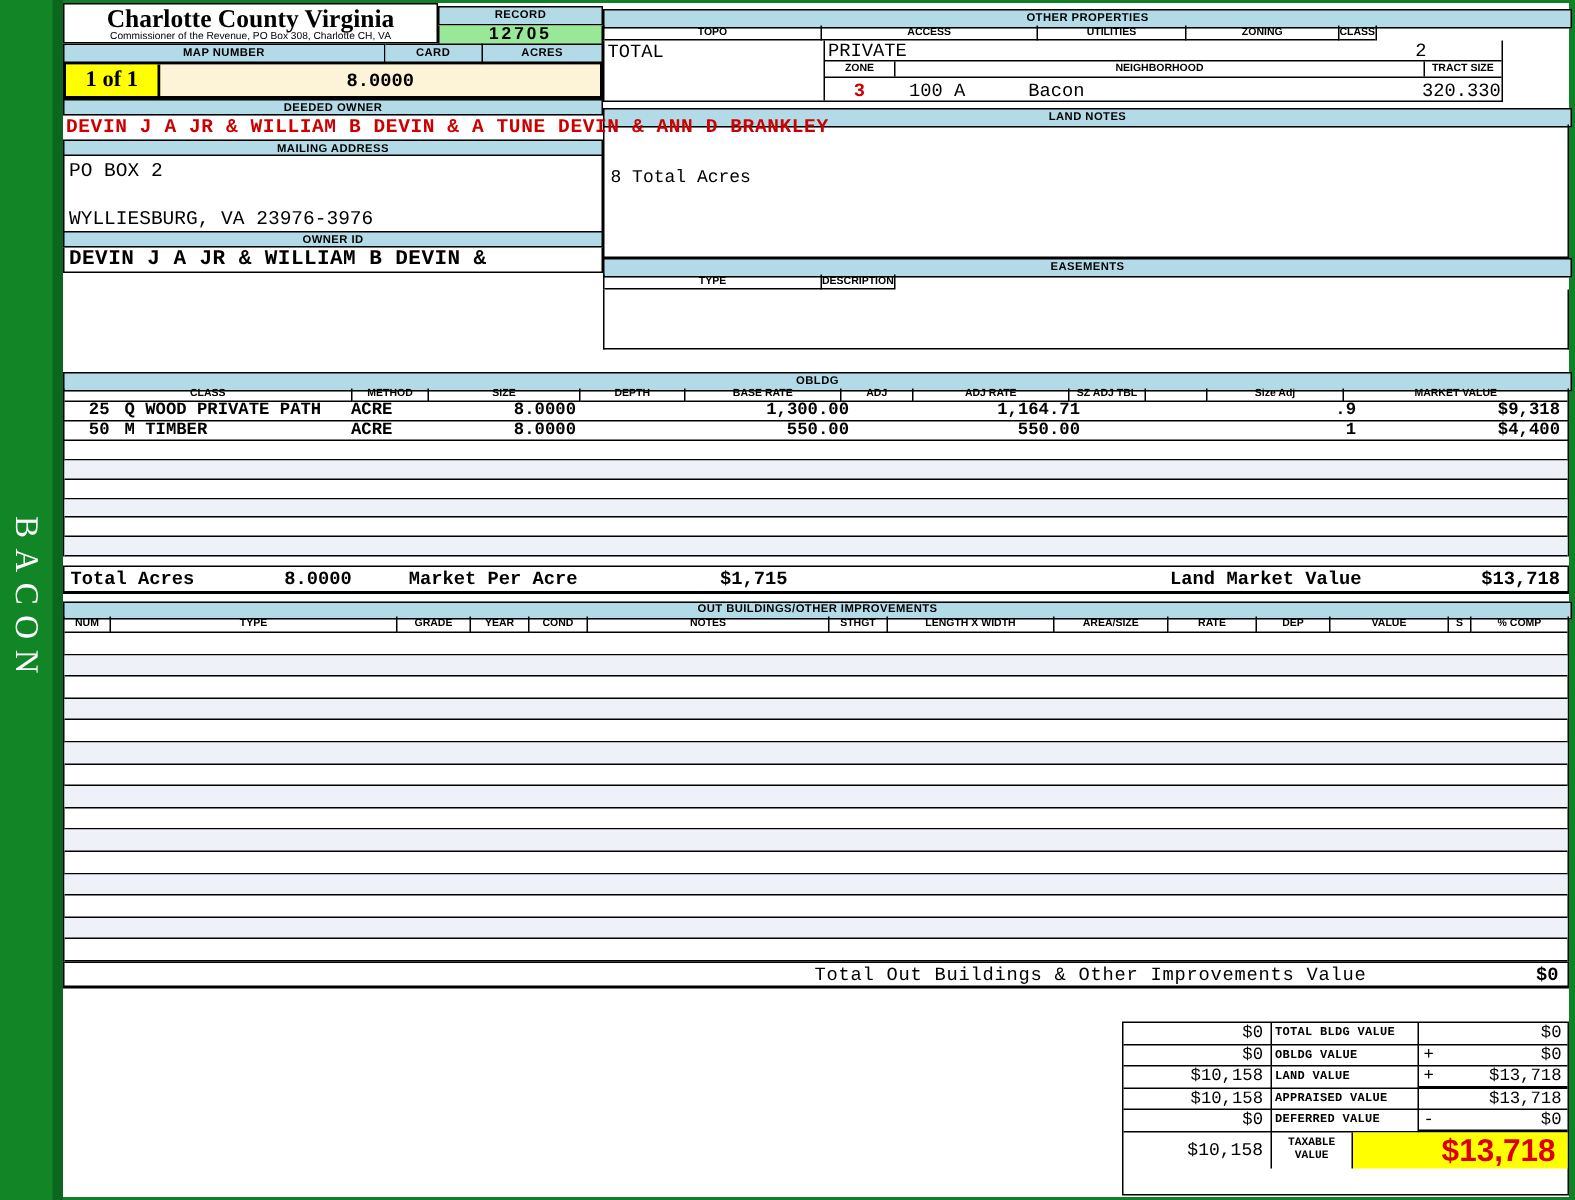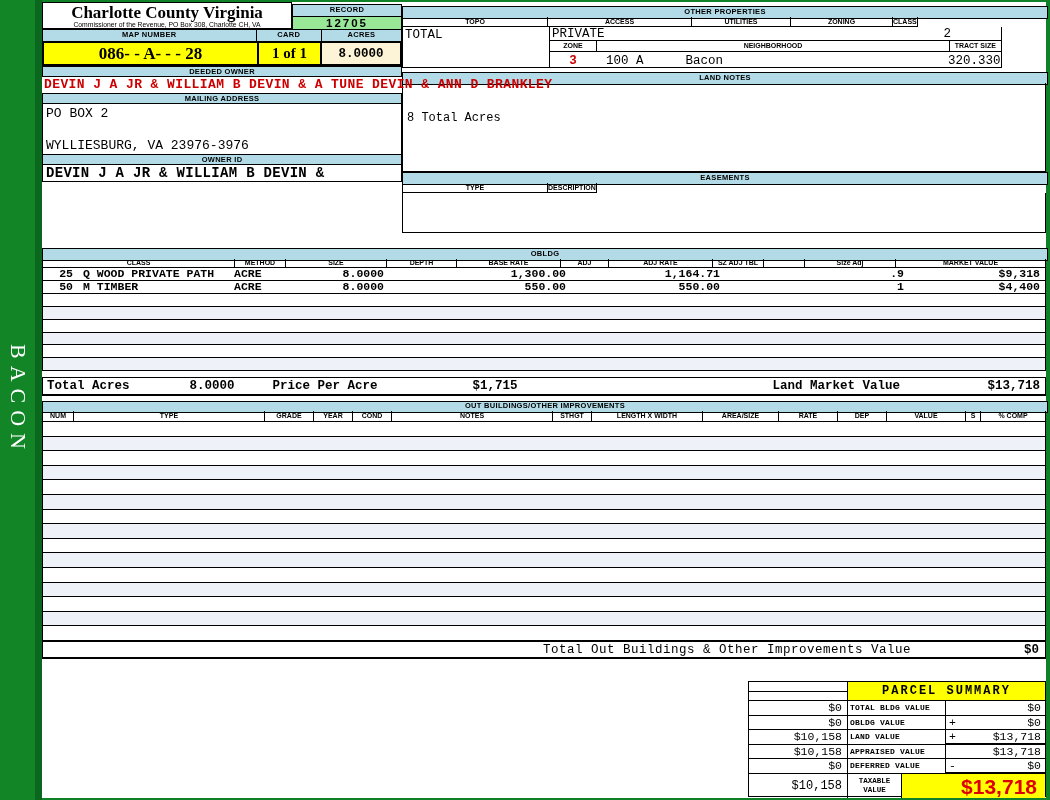--- a/index.html
+++ b/index.html
@@ -129,21 +129,20 @@
     <div class="bar">RECORD</div>
     <div class="record-val">12705</div>
   </div>
 
   <div class="abs map-head">
     <div class="bar mh1">MAP NUMBER</div>
     <div class="bar mh2">CARD</div>
     <div class="bar mh3">ACRES</div>
   </div>
   <div class="abs map-val">
-    <div class="mv1">086- - A- - - 28</div>
     <div class="mv2">1 of 1</div>
     <div class="mv3">8.0000</div>
   </div>
 
   <div class="abs bar w360 deeded-bar">DEEDED OWNER</div>
   <div class="abs mono red deeded-val">DEVIN J A JR &amp; WILLIAM B DEVIN &amp; A TUNE DEVIN &amp; ANN D BRANKLEY</div>
   <div class="abs bar w360 mailing-bar">MAILING ADDRESS</div>
   <div class="abs mono address-box">
     <div>PO BOX 2</div>
     <div class="addr2">WYLLIESBURG, VA 23976-3976</div>
@@ -241,21 +240,21 @@
         <div></div>
         <div></div>
         <div></div>
         <div></div>
         <div></div>
         <div></div>
       </div>
     <div class="abs land-total">
       <span class="lt-lab1">Total Acres</span>
       <span class="lt-val1">8.0000</span>
-      <span class="lt-lab2">Price Per Acre</span>
+      <span class="lt-lab2">Market Per Acre</span>
       <span class="lt-val2">$1,715</span>
       <span class="lt-lab3">Land Market Value</span>
       <span class="lt-val3">$13,718</span>
     </div>
   </div>
 
   <div class="abs ob">
     <div class="bar ob-bar">OUT BUILDINGS/OTHER IMPROVEMENTS</div>
     <div class="abs ob-head">
       <div class="oc1">NUM</div>
@@ -290,27 +289,20 @@
         <div></div>
         <div></div>
       </div>
     <div class="abs ob-total">
       <span class="obt-label">Total Out Buildings &amp; Other Improvements Value</span>
       <span class="obt-value">$0</span>
     </div>
   </div>
 
   <div class="abs ps">
-    <div class="ps-header">
-      <div class="ps-h-left">
-          <div></div>
-          <div></div>
-        </div>
-      <div class="ps-h-title">PARCEL SUMMARY</div>
-    </div>
     <div class="ps-row">
       <div class="ps-prior">$0</div>
       <div class="ps-label">TOTAL BLDG VALUE</div>
       <div class="ps-val">
           <span class="ps-op"></span>
           <span class="ps-num">$0</span>
         </div>
     </div>
     <div class="ps-row">
       <div class="ps-prior">$0</div>

